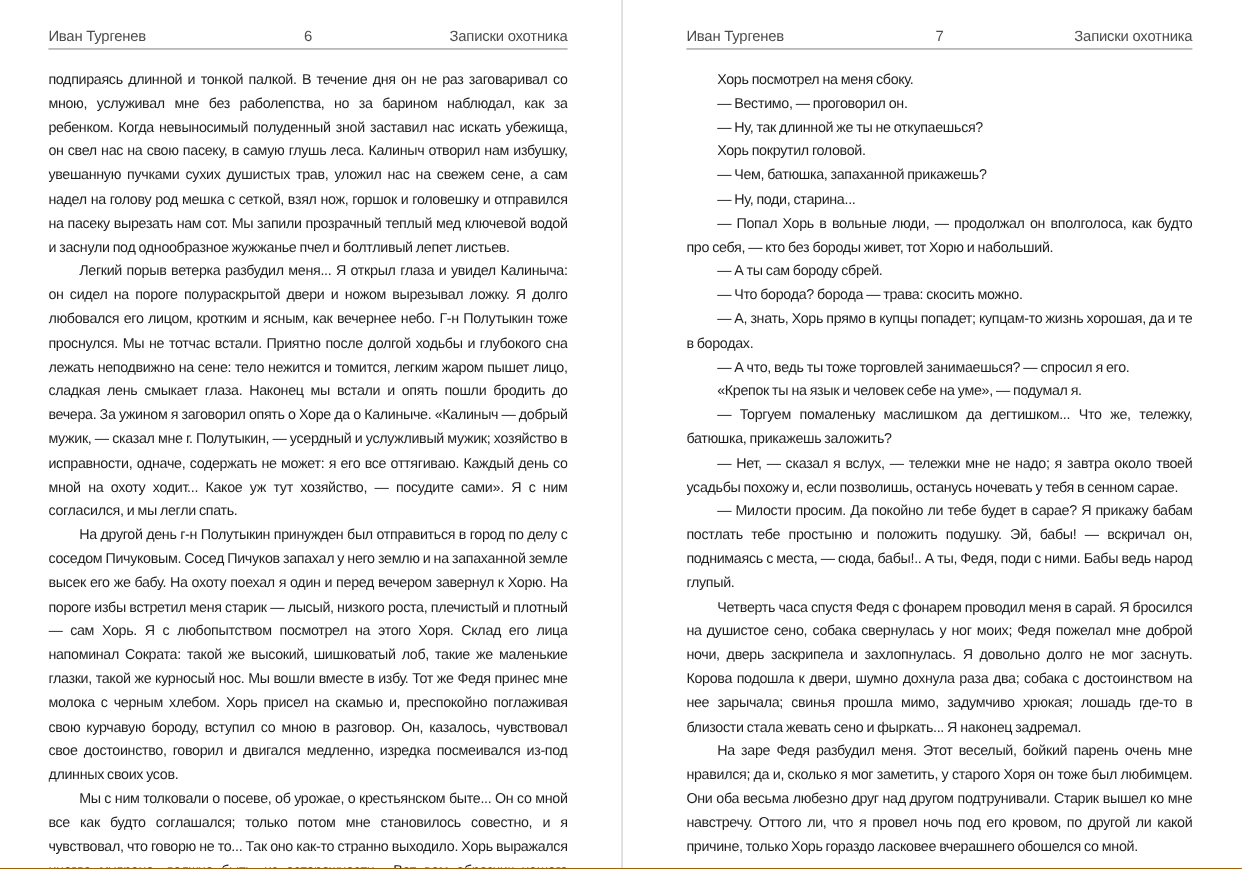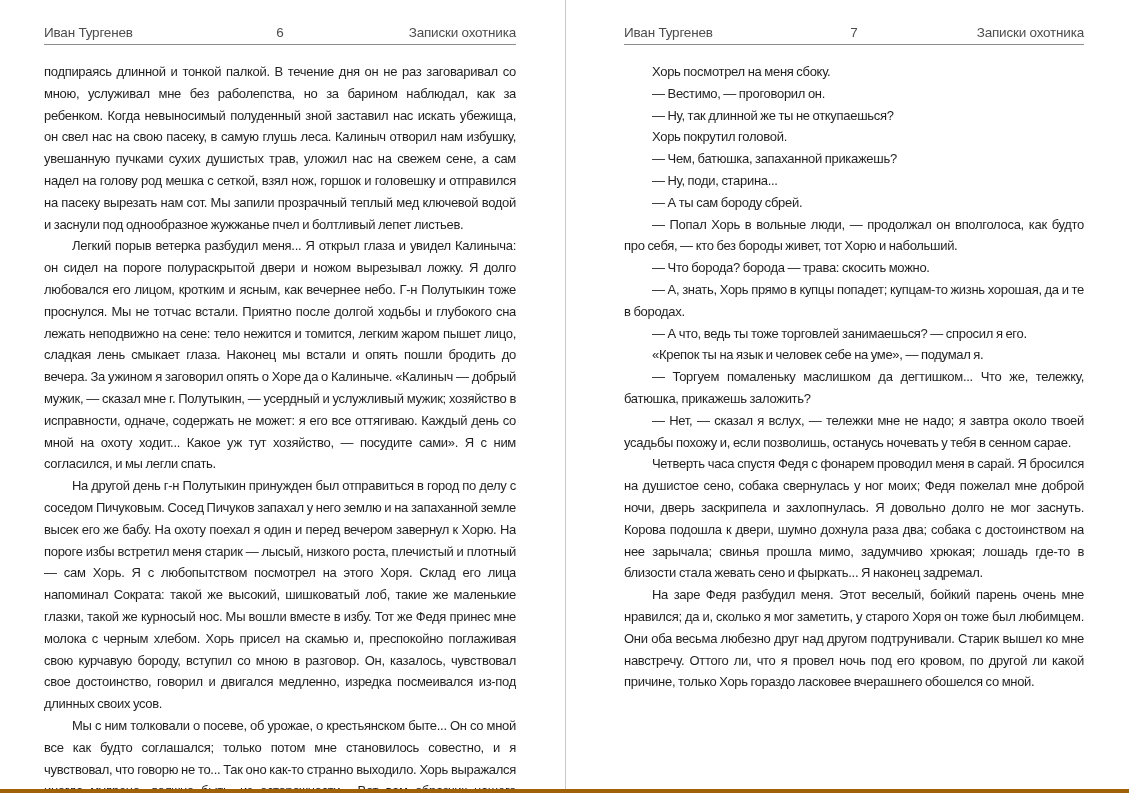--- a/index.html
+++ b/index.html
@@ -9,21 +9,21 @@
     height: 802px;
     background: #ffffff;
     font-family: "Liberation Sans", "DejaVu Sans", sans-serif;
     overflow: hidden;
   }
   .spread {
     display: flex;
     width: 1129px;
     height: 789px;
     background: #ffffff;
-    border-bottom: 4px solid #a16207;
+    border-bottom: 1px solid #a16207;
   }
   .page {
     box-sizing: border-box;
     height: 789px;
     overflow: hidden;
     background: #ffffff;
   }
   .page-left  { width: 565px; padding: 25px 49px 0 44px; }
   .page-right { width: 563px; padding: 25px 44px 0 58px; border-left: 1px solid #c9c9c9; }
 
@@ -87,28 +87,29 @@
       <span class="hdr-num">7</span>
       <span class="hdr-title">Записки охотника</span>
     </header>
     <div class="page-body">
       <p>Хорь посмотрел на меня сбоку.</p>
       <p>— Вестимо, — проговорил он.</p>
       <p>— Ну, так длинной же ты не откупаешься?</p>
       <p>Хорь покрутил головой.</p>
       <p>— Чем, батюшка, запаханной прикажешь?</p>
       <p>— Ну, поди, старина...</p>
+      <p>— Попал Хорь в вольные люди, — продолжал он вполголоса, как будто про себя, — кто без бороды живет, тот Хорю и набольший.</p>
       <p>— А ты сам бороду сбрей.</p>
-      <p>— Попал Хорь в вольные люди, — продолжал он вполголоса, как будто про себя, — кто без бороды живет, тот Хорю и набольший.</p>
       <p>— Что борода? борода — трава: скосить можно.</p>
       <p>— А, знать, Хорь прямо в купцы попадет; купцам-то жизнь хорошая, да и те в бородах.</p>
       <p>— А что, ведь ты тоже торговлей занимаешься? — спросил я его.</p>
       <p>«Крепок ты на язык и человек себе на уме», — подумал я.</p>
       <p>— Торгуем помаленьку маслишком да дегтишком... Что же, тележку, батюшка, прикажешь заложить?</p>
       <p>— Нет, — сказал я вслух, — тележки мне не надо; я завтра около твоей усадьбы похожу и, если позволишь, останусь ночевать у тебя в сенном сарае.</p>
+      <p>— Милости просим. Да покойно ли тебе будет в сарае? Я прикажу бабам постлать тебе простыню и положить подушку. Эй, бабы! — вскричал он, поднимаясь с места, — сюда, бабы!.. А ты, Федя, поди с ними. Бабы ведь народ глупый.</p>
       <p>Четверть часа спустя Федя с фонарем проводил меня в сарай. Я бросился на душистое сено, собака свернулась у ног моих; Федя пожелал мне доброй ночи, дверь заскрипела и захлопнулась. Я довольно долго не мог заснуть. Корова подошла к двери, шумно дохнула раза два; собака с достоинством на нее зарычала; свинья прошла мимо, задумчиво хрюкая; лошадь где-то в близости стала жевать сено и фыркать... Я наконец задремал.</p>
       <p>На заре Федя разбудил меня. Этот веселый, бойкий парень очень мне нравился; да и, сколько я мог заметить, у старого Хоря он тоже был любимцем. Они оба весьма любезно друг над другом подтрунивали. Старик вышел ко мне навстречу. Оттого ли, что я провел ночь под его кровом, по другой ли какой причине, только Хорь гораздо ласковее вчерашнего обошелся со мной.</p>
 
     </div>
   </section>
 
 </div>
 
 <div class="page-edge"></div>
 

